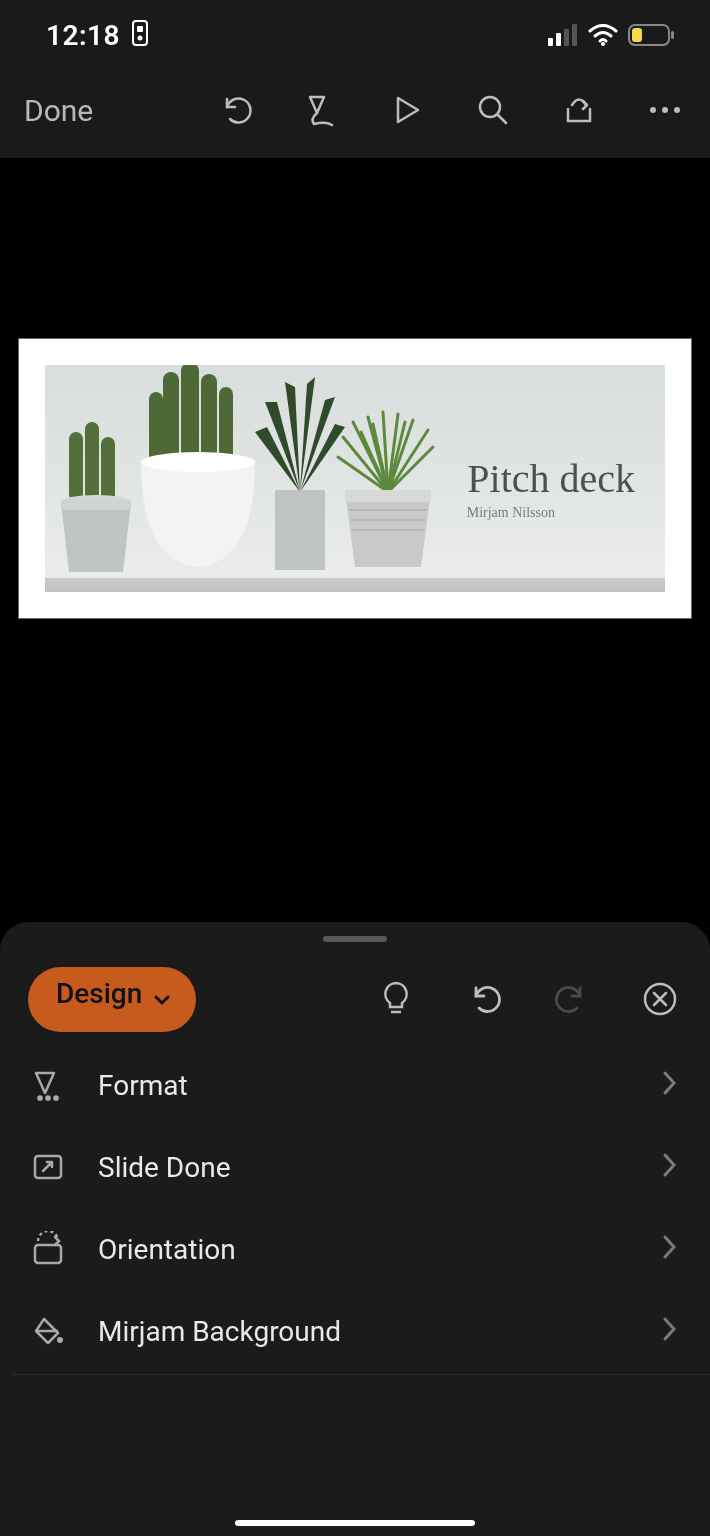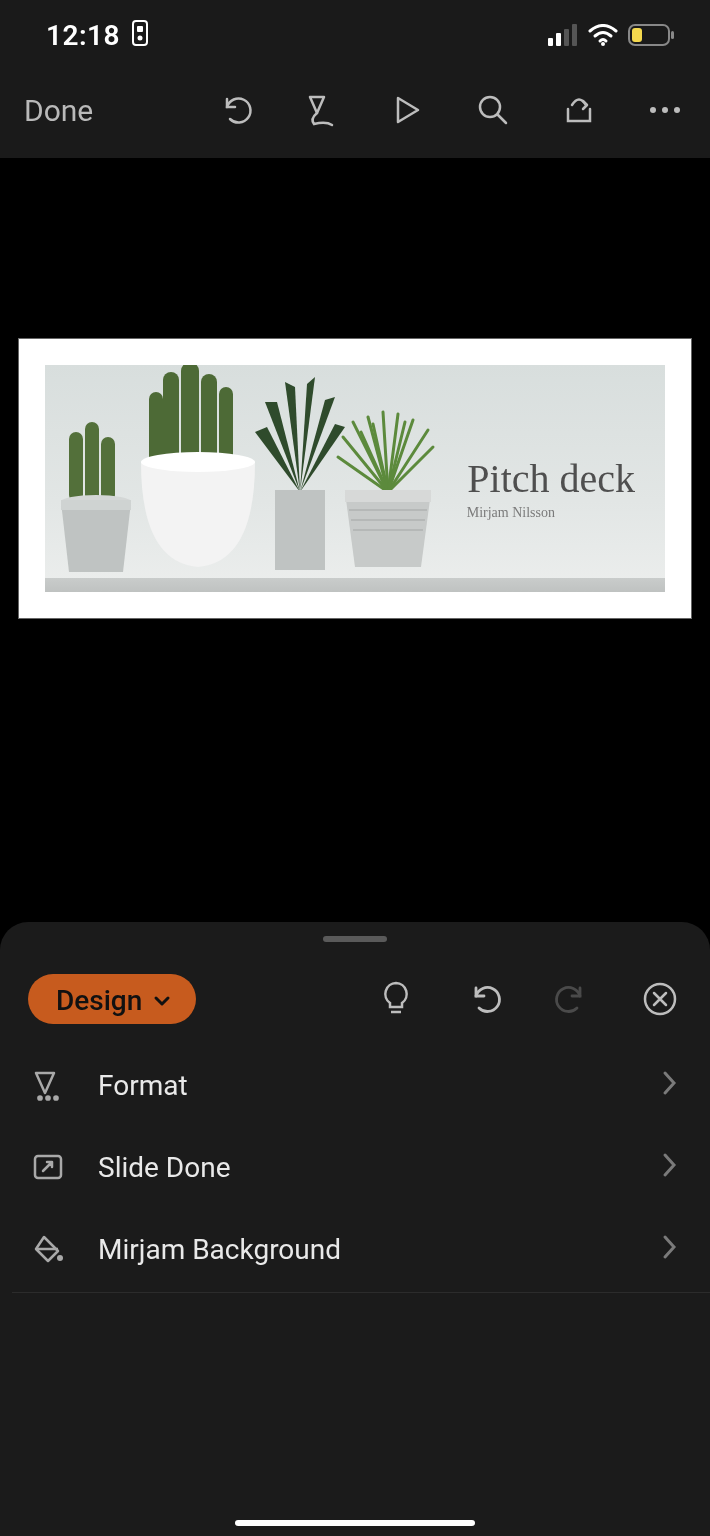--- a/index.html
+++ b/index.html
@@ -155,22 +155,22 @@
     padding:0 28px;
     height:70px;
     gap:18px;
   }
   .chip {
     background:#c75b1e;
     color:#111;
     font-size:28px;
     font-weight:500;
     border-radius:999px;
-    padding:10px 24px 7px 28px;
-    display:flex; align-items:center; gap:10px;
+    padding:10px 24px 22px 28px;
+    display:flex; align-items:flex-end; gap:10px;
   }
   .chip svg { stroke:#111; }
   .sheet-head .spacer { flex:1; }
   .head-icon { width:44px; height:44px; display:flex; align-items:center; justify-content:center; margin-left:26px; }
   .head-icon svg { stroke:#bdbdbd; }
   .head-icon.disabled svg { stroke:#4a4a4a; }
 
   .menu {
     padding-top:10px;
   }
@@ -440,20 +440,35 @@
         </svg>
       </span>
       <span class="mi-label">Slide Done</span>
       <span class="chev">
         <svg width="18" height="28" viewBox="0 0 18 28" fill="none" stroke-width="3">
             <path d="M5 4 L14 14 L5 24" stroke-linecap="round"></path>
           </svg>
       </span>
     </div>
 
+    <div class="menu-item">
+      <span class="mi-icon">
+        <svg width="36" height="36" viewBox="0 0 36 36" fill="none" stroke-width="2.5">
+          <rect x="5" y="14" width="26" height="18" rx="3"></rect>
+          <path d="M8 10 a10 10 0 0 1 20 0" stroke-dasharray="3 3"></path>
+          <path d="M25 6 l4 4 l-4 4" stroke-linecap="round"></path>
+        </svg>
+      </span>
+      <span class="mi-label">Orientation</span>
+      <span class="chev">
+        <svg width="18" height="28" viewBox="0 0 18 28" fill="none" stroke-width="3">
+            <path d="M5 4 L14 14 L5 24" stroke-linecap="round"></path>
+          </svg>
+      </span>
+    </div>
 
     <div class="menu-item">
       <span class="mi-icon">
         <svg width="36" height="36" viewBox="0 0 36 36" fill="none" stroke-width="2.5">
           <path d="M14 6 L28 20 L18 30 L6 18 Z" stroke-linejoin="round"></path>
           <path d="M6 18 h22"></path>
           <circle cx="30" cy="27" r="3" fill="#a9a9a9" stroke="none"></circle>
         </svg>
       </span>
       <span class="mi-label">Mirjam Background</span>

